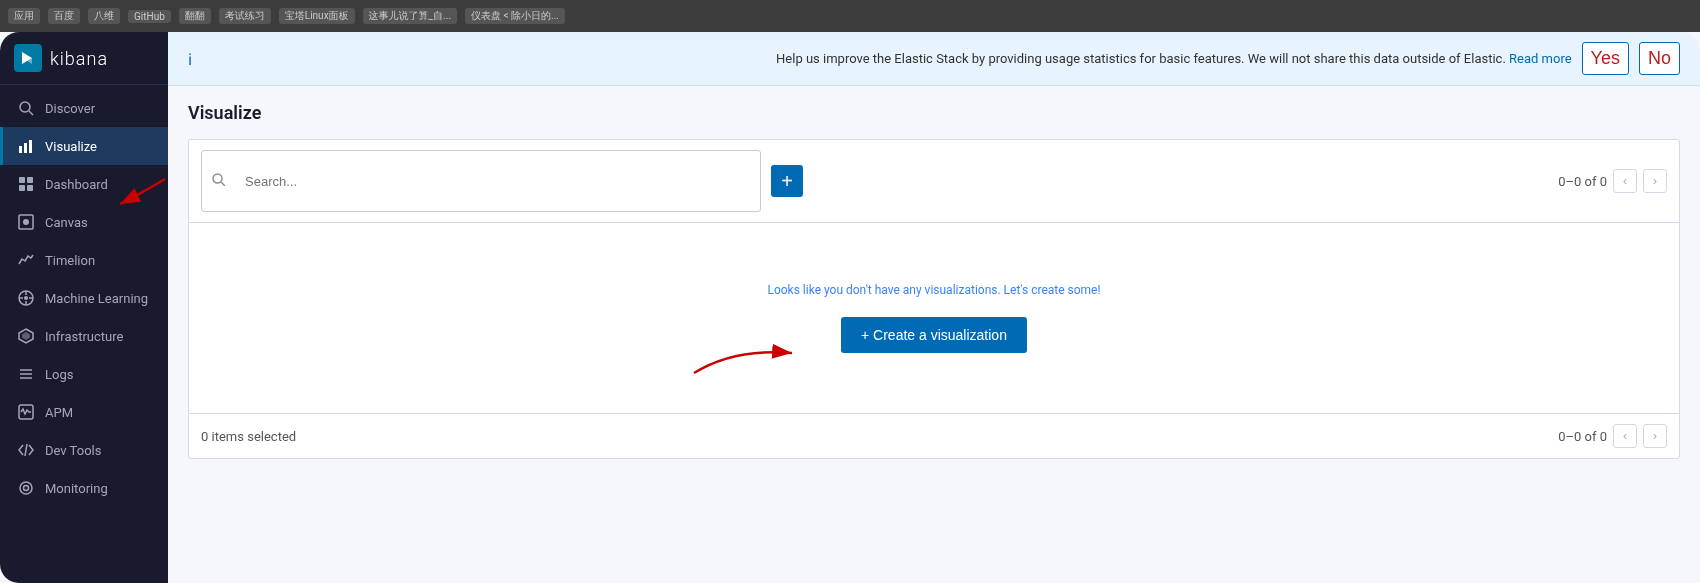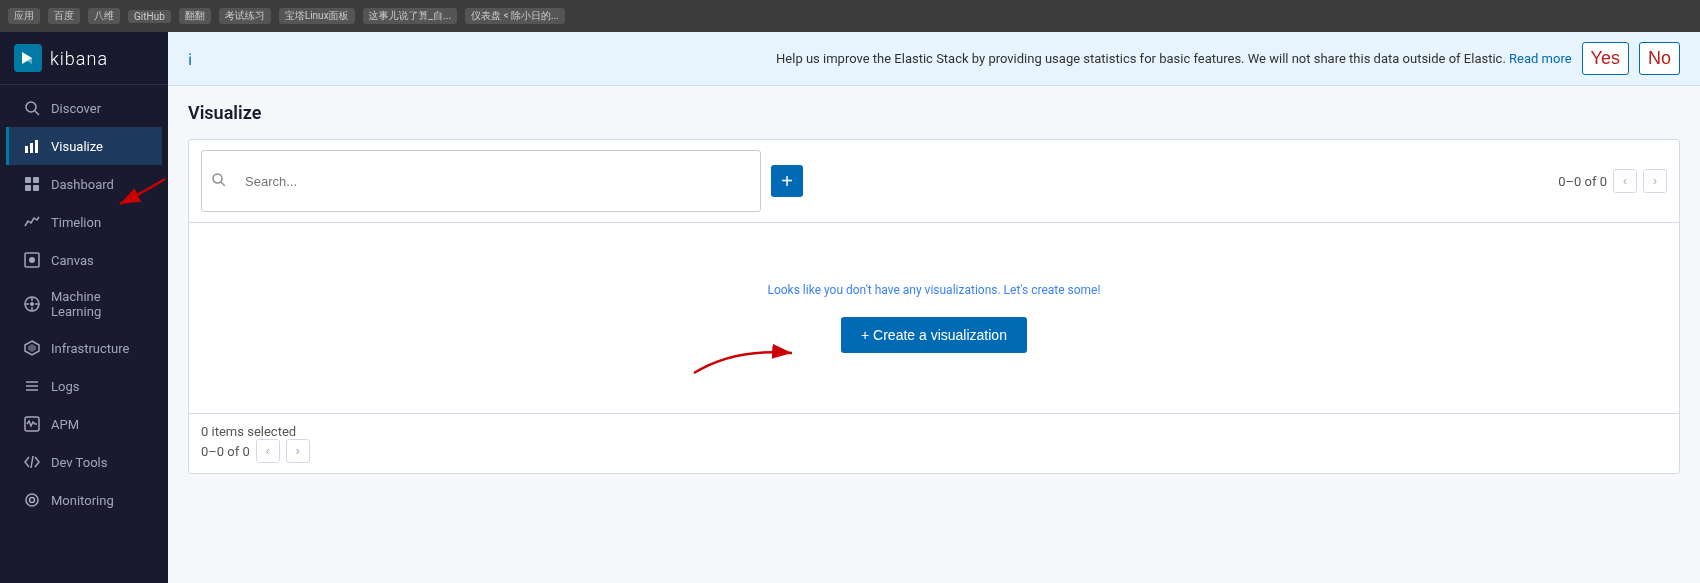--- a/index.html
+++ b/index.html
@@ -23,20 +23,21 @@
       border-radius: 3px;
       font-size: 10px;
       white-space: nowrap;
     }
 
     
     .app-container {
       display: flex;
       flex: 1;
       overflow: hidden;
+      border-radius: 19px;
     }
 
     
     .sidebar {
       width: 168px;
       background: #1a1a2e;
       display: flex;
       flex-direction: column;
       flex-shrink: 0;
       overflow-y: auto;
@@ -65,21 +66,21 @@
 
     .logo-text {
       color: #ffffff;
       font-size: 18px;
       font-weight: 300;
       letter-spacing: 1px;
     }
 
     .sidebar-nav {
       flex: 1;
-      padding: 4px 6px;
+      padding: 4px 0;
     }
 
     .sidebar-item {
       display: flex;
       align-items: center;
       gap: 10px;
       padding: 10px 14px;
       cursor: pointer;
       color: #a0a8b8;
       font-size: 13px;
@@ -273,27 +274,26 @@
       padding: 10px 20px;
       font-size: 14px;
       cursor: pointer;
       display: flex;
       align-items: center;
       gap: 6px;
     }
 
     .viz-footer {
       display: flex;
-      align-items: flex-start;
+      align-items: center;
       justify-content: space-between;
       padding: 10px 12px;
       border-top: 1px solid #d3dae6;
       font-size: 13px;
       color: #555;
-      flex-direction: column;
     }
 
     .footer-pagination {
       display: flex;
       align-items: center;
       gap: 6px;
     }
 
     
     .sidebar-arrow {
@@ -377,35 +377,35 @@
             <rect x="9" y="1" width="6" height="6" rx="1" fill="currentColor"></rect>
             <rect x="1" y="9" width="6" height="6" rx="1" fill="currentColor"></rect>
             <rect x="9" y="9" width="6" height="6" rx="1" fill="currentColor"></rect>
           </svg>
         </span>
         <span>Dashboard</span>
       </div>
 
       <div class="sidebar-item">
         <span class="sidebar-icon">
+          <svg width="16" height="16" viewBox="0 0 16 16" fill="currentColor">
+            <rect x="1" y="1" width="14" height="14" rx="1" fill="none" stroke="currentColor" stroke-width="1.5"></rect>
+            <circle cx="8" cy="8" r="3" fill="currentColor"></circle>
+          </svg>
+        </span>
+        <span>Canvas</span>
+      </div>
+
+      <div class="sidebar-item">
+        <span class="sidebar-icon">
           <svg width="16" height="16" viewBox="0 0 16 16" fill="none" stroke="currentColor" stroke-width="1.5">
             <polyline points="1,12 4,7 7,9 10,4 13,6 15,3"></polyline>
           </svg>
         </span>
         <span>Timelion</span>
-      </div>
-
-      <div class="sidebar-item">
-        <span class="sidebar-icon">
-          <svg width="16" height="16" viewBox="0 0 16 16" fill="currentColor">
-            <rect x="1" y="1" width="14" height="14" rx="1" fill="none" stroke="currentColor" stroke-width="1.5"></rect>
-            <circle cx="8" cy="8" r="3" fill="currentColor"></circle>
-          </svg>
-        </span>
-        <span>Canvas</span>
       </div>
 
       <div class="sidebar-item">
         <span class="sidebar-icon">
           <svg width="16" height="16" viewBox="0 0 16 16" fill="currentColor">
             <circle cx="8" cy="8" r="7" fill="none" stroke="currentColor" stroke-width="1.5"></circle>
             <circle cx="8" cy="8" r="2" fill="currentColor"></circle>
             <line x1="8" y1="1" x2="8" y2="5" stroke="currentColor" stroke-width="1.5"></line>
             <line x1="8" y1="11" x2="8" y2="15" stroke="currentColor" stroke-width="1.5"></line>
             <line x1="1" y1="8" x2="5" y2="8" stroke="currentColor" stroke-width="1.5"></line>

